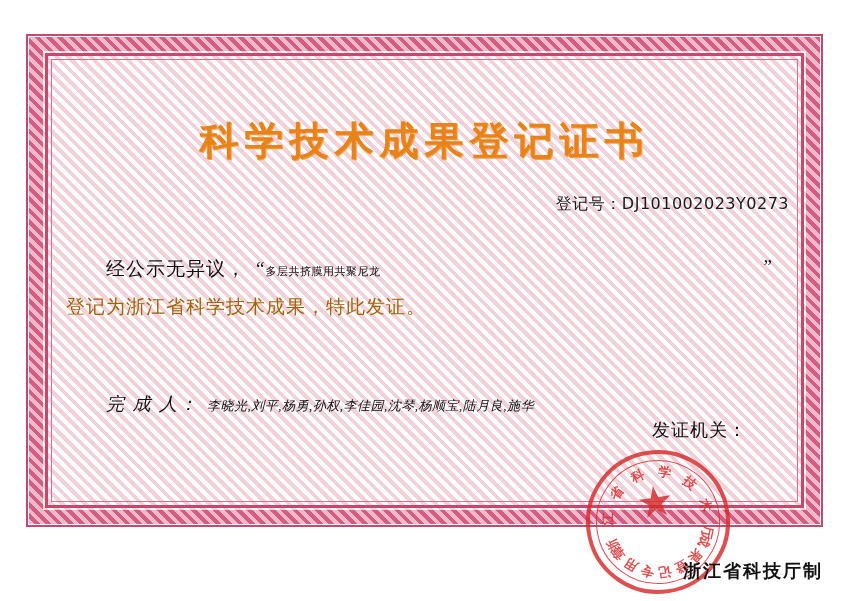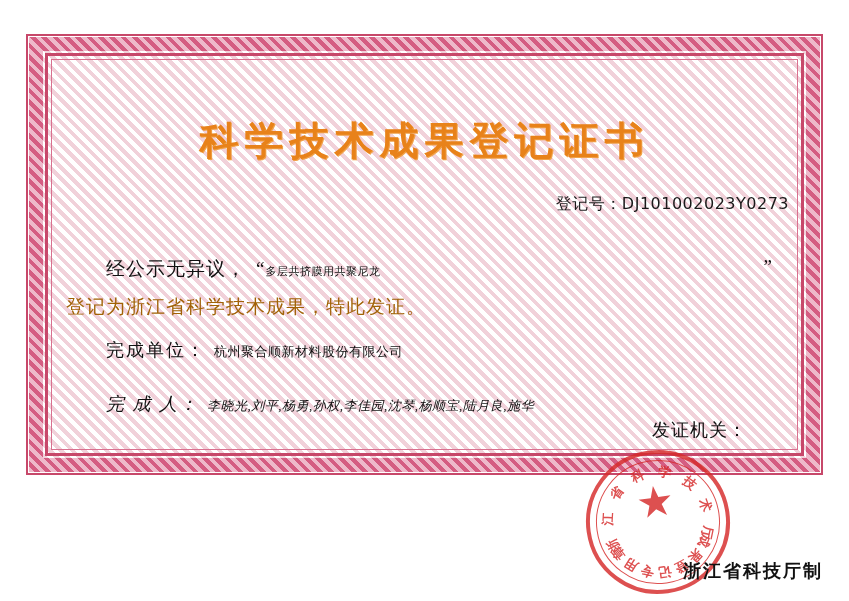--- a/index.html
+++ b/index.html
@@ -14,21 +14,21 @@
     position: relative;
     overflow: hidden;
   }
 
   
   .certificate {
     position: absolute;
     left: 26px;
     top: 34px;
     width: 797px;
-    height: 441px;
+    height: 493px;
     box-sizing: border-box;
     background: #ffffff;
   }
 
   
   .border-outer {
     position: absolute;
     inset: 0;
     border: 2px solid #c7486a;
     box-sizing: border-box;
@@ -259,23 +259,20 @@
     <div class="reg-number">
       <span>登记号：</span><span>DJ101002023Y0273</span>
     </div>
 
     <div class="body-line-1">
       <span>经公示无异议，</span><span class="quote-open">“</span><span class="ach-name">多层共挤膜用共聚尼龙</span><span class="quote-close">”</span>
     </div>
 
     <div class="body-line-2">登记为浙江省科学技术成果，特此发证。</div>
 
-    <div class="field-row row-unit">
-      <span class="field-label">完成单位：</span><span class="field-value">杭州聚合顺新材料股份有限公司</span>
-    </div>
 
     <div class="field-row row-people">
       <span class="field-label">完 成 人：</span><span class="field-value">李晓光,刘平,杨勇,孙权,李佳园,沈琴,杨顺宝,陆月良,施华</span>
     </div>
 
 
     <div class="issuer-block">
       <div class="line1">发证机关：</div>
     </div>
 

